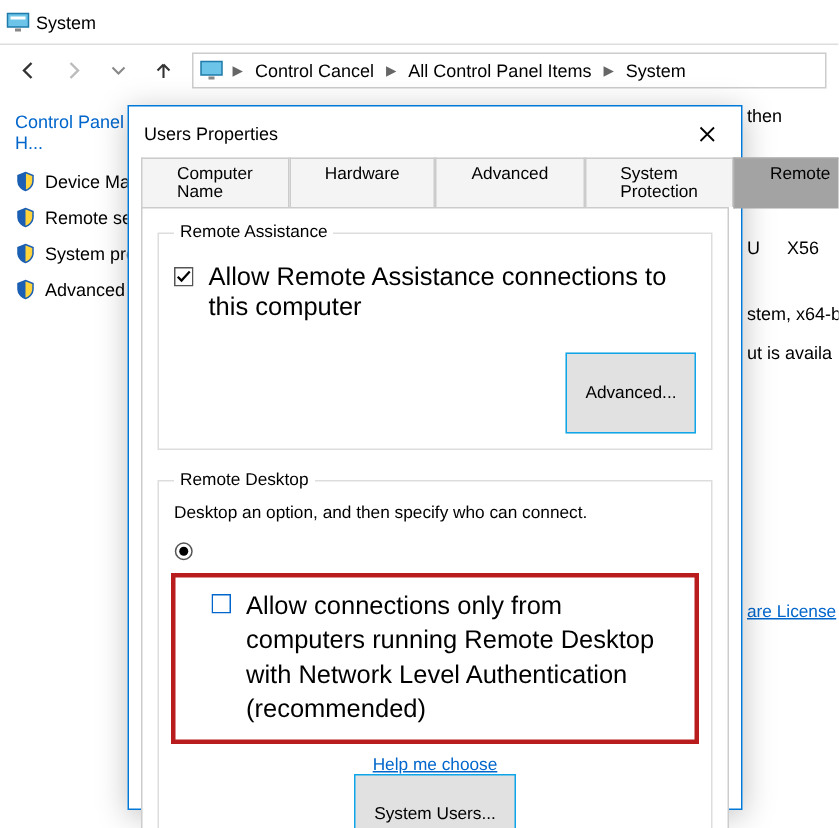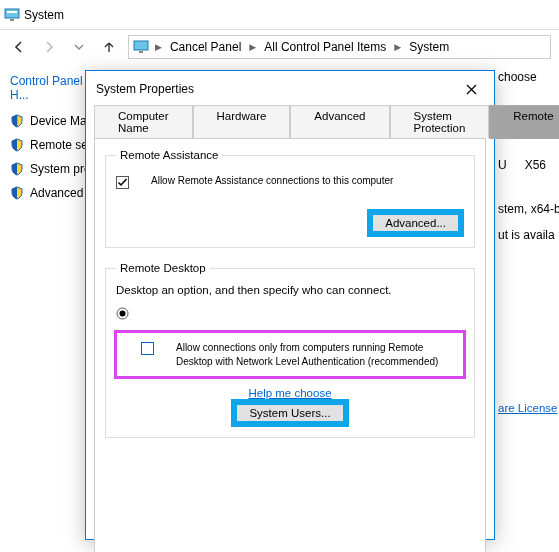--- a/index.html
+++ b/index.html
@@ -154,59 +154,59 @@
   padding: 10px 10px 10px 10px;
   margin-bottom: 14px;
 }
 fieldset.group legend {
   font-size: 11.5px;
   padding: 0 4px;
 }
 .chk-row, .rad-row {
   display: flex;
   align-items: flex-start;
-  gap: 22px;
+  gap: 10px;
   margin: 4px 0;
-  font-size: 10px;
+  font-size: 17px;
 }
 .chk, .rad {
   width: 13px; height: 13px;
   flex-shrink: 0;
   margin-top: 1px;
 }
 .link {
   color: #0066cc;
   text-decoration: underline;
   cursor: pointer;
   font-size: 11.5px;
   display: inline-block;
 }
 .btn {
   font-size: 11.5px;
-  padding: 2px 12px;
+  padding: 20px 12px;
   background: #e1e1e1;
-  border: 6px solid #0ea5e9;
+  border: 1px solid #0ea5e9;
   cursor: pointer;
 }
 .btn.primary {
   border: 2px solid #0078d7;
   background: #f0abfc;
   padding: 2px 32px;
 }
 .btn.disabled {
   color: #999;
   border-color: #ccc;
 }
 .row-right {
   display: flex;
   justify-content: flex-end;
   margin-top: 8px;
 }
 .highlight-box {
-  border: 3px solid #d946ef;
+  border: 3px solid #b91c1c;
   padding: 4px 6px;
   margin: 10px -2px 8px -2px;
 }
 .dlg-buttons {
   display: flex;
   justify-content: flex-end;
   gap: 8px;
   padding: 10px 12px;
   background: #f0f0f0;
   border-top: 1px solid #ddd;
@@ -261,21 +261,21 @@
       </svg>
   </div>
   <div class="crumb-bar">
     <span class="sys-icon">
       <svg width="16" height="16" viewBox="0 0 16 16">
           <rect x="1" y="2" width="14" height="9" fill="#6cc5e9" stroke="#1e7aa8"></rect>
           <rect x="6" y="12" width="4" height="2" fill="#888"></rect>
         </svg>
     </span>
     <span class="crumb-sep">▶</span>
-    <span class="crumb">Cancel Panel</span>
+    <span class="crumb">Control Cancel</span>
     <span class="crumb-sep">▶</span>
     <span class="crumb">All Control Panel Items</span>
     <span class="crumb-sep">▶</span>
     <span class="crumb">System</span>
   </div>
 </div>
 
 <div class="nav-sidebar">
   <a class="nav-link">Control Panel H...</a>
   <div class="nav-item">
@@ -303,34 +303,34 @@
   <div class="nav-item">
     <span class="shield"><svg width="14" height="14" viewBox="0 0 14 14">
           <path d="M7 1 L12 3 V7 C12 10 9 12.5 7 13 C5 12.5 2 10 2 7 V3 Z" fill="#ffd43b" stroke="#1a5fb4"></path>
           <path d="M2 3 L7 1 L7 13 C5 12.5 2 10 2 7 Z" fill="#1a5fb4"></path>
         </svg></span>
     <span>Advanced ...</span>
   </div>
 </div>
 
 <div class="rhs">
-  <div>choose</div>
+  <div>then</div>
   <div style="margin-top:30px">d.</div>
   <div style="display:flex;gap:18px;margin-top:18px">
       <span>U</span>
       <span>X56</span>
     </div>
   <div style="margin-top:24px">stem, x64-b</div>
   <div style="margin-top:-18px">ut is availa</div>
   <div style="margin-top:130px" class="link">are License</div>
 </div>
 
 <div class="dialog">
   <div class="dlg-title">
-    <span class="t">System Properties</span>
+    <span class="t">Users Properties</span>
     <span class="dlg-close">
       <svg width="11" height="11" viewBox="0 0 11 11">
           <path d="M1 1 L10 10 M10 1 L1 10" stroke="#000" stroke-width="1.2"></path>
         </svg>
     </span>
   </div>
 
   <div class="tabstrip">
     <div class="tab">Computer Name</div>
     <div class="tab">Hardware</div>

